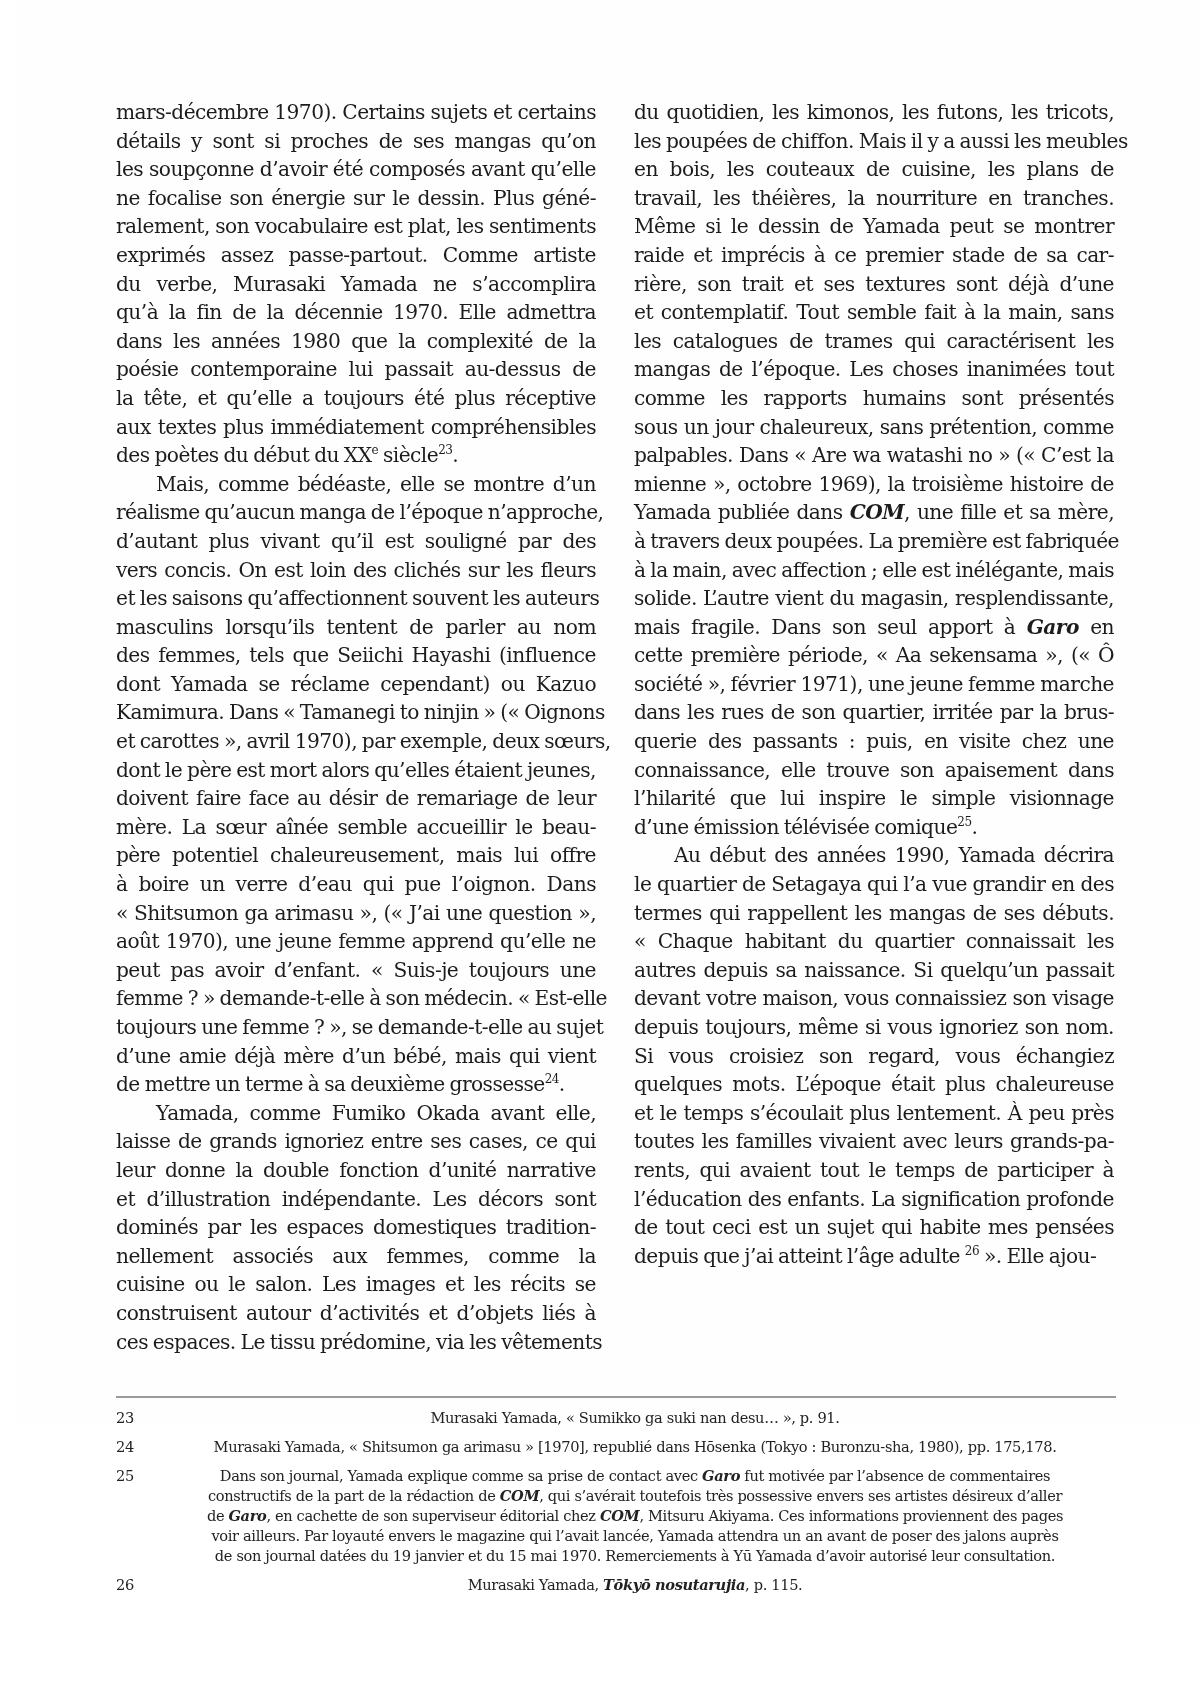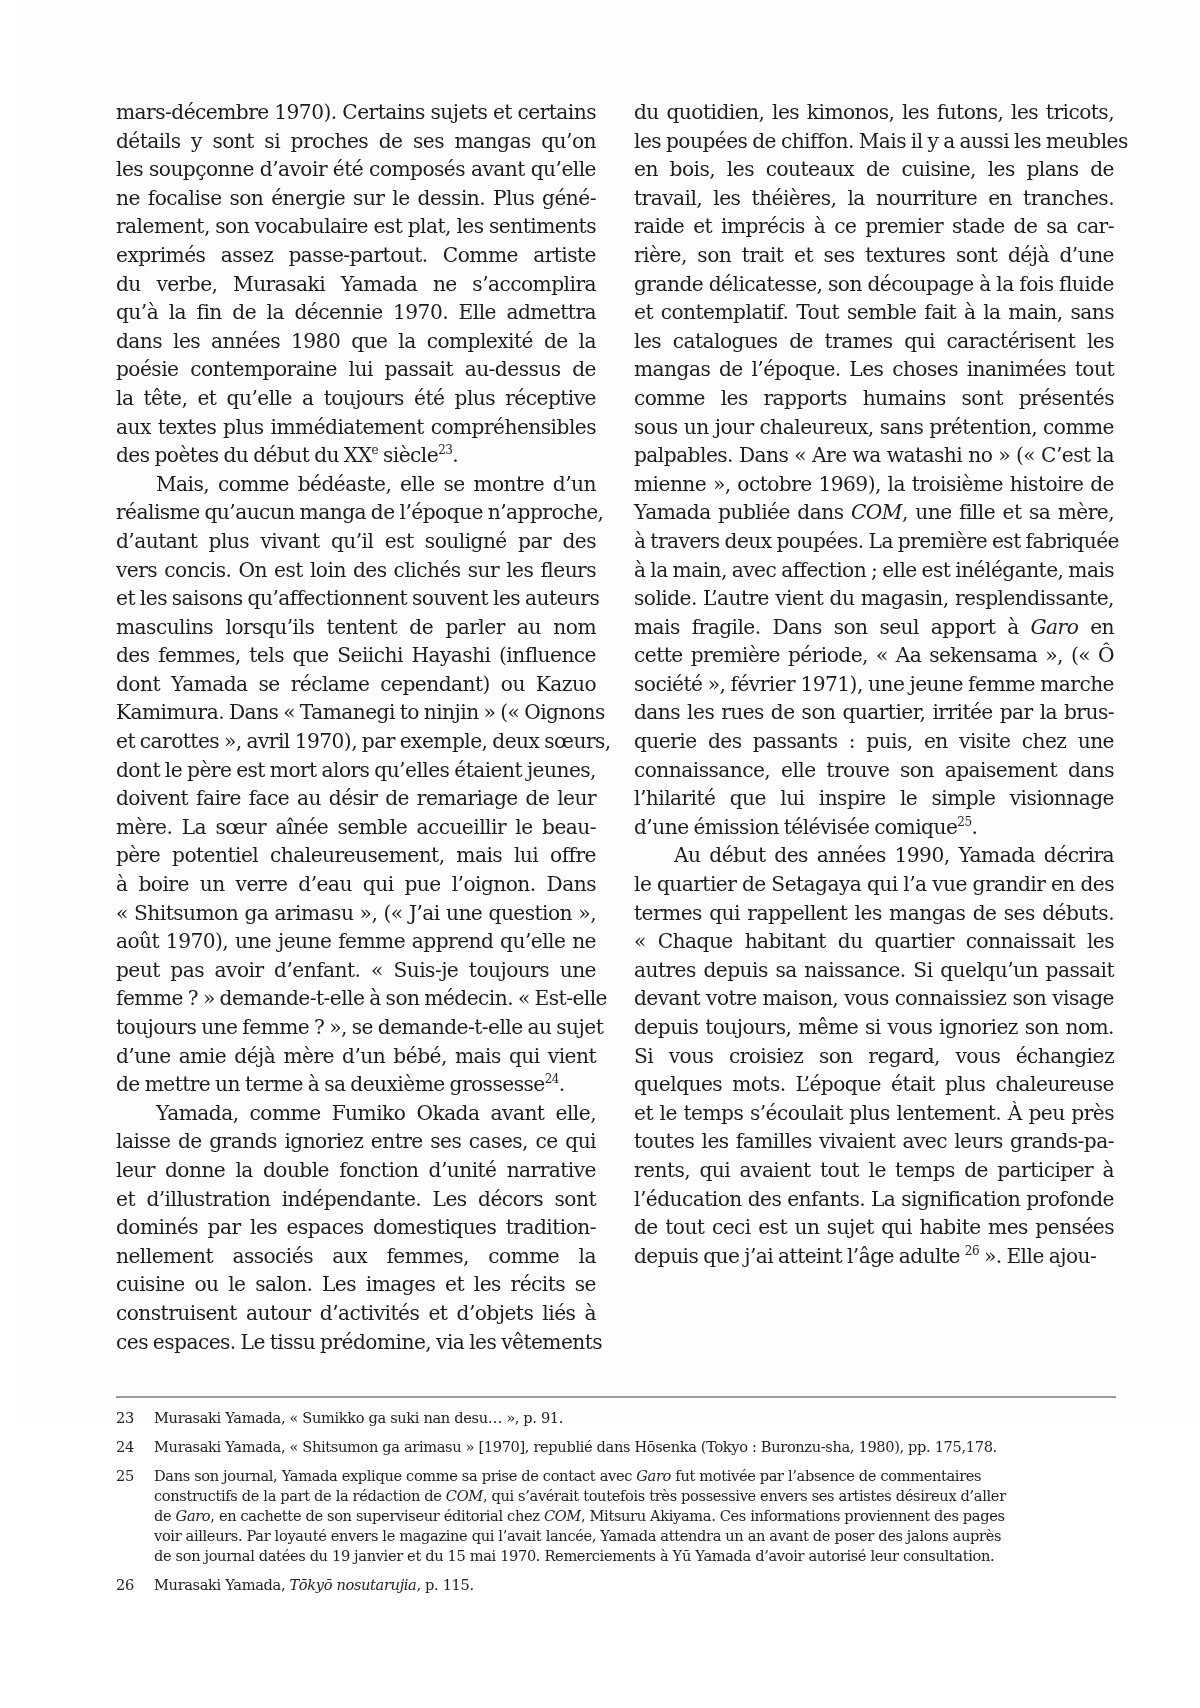--- a/index.html
+++ b/index.html
@@ -23,22 +23,22 @@
     word-spacing: -1px;
   }
   .line.last { text-align-last: left; }
   .line.indent { padding-left: 40px; }
   sup { font-size: 12px; line-height: 0; vertical-align: 8px; }
   .rule { position: absolute; left: 100px; top: 1396px; width: 1000px; height: 2px; background: #9a9a9a; }
   .notes { position: absolute; left: 100px; top: 1408px; width: 1000px; }
   .note { display: flex; font-family: "DejaVu Serif", serif; font-size: 14.6px; color: #222; line-height: 20px; margin-bottom: 9px; letter-spacing: -0.35px; }
   .note .num { width: 38px; flex: 0 0 38px; }
   .note .body { flex: 1; }
-  .note .nline { display: block; white-space: nowrap; }
-  i { font-style: italic; }
+  .note .nline { display: block; white-space: nowrap; text-align: center; }
+  i { font-style: italic; font-weight: bold; }
 </style>
 </head>
 <body>
 
 <div class="page">
   <div class="col col-left" id="col-left">
       <span class="line">mars-décembre 1970). Certains sujets et certains</span>
       <span class="line">détails y sont si proches de ses mangas qu’on</span>
       <span class="line">les soupçonne d’avoir été composés avant qu’elle</span>
       <span class="line">ne focalise son énergie sur le dessin. Plus géné-</span>
@@ -81,23 +81,23 @@
       <span class="line">nellement associés aux femmes, comme la</span>
       <span class="line">cuisine ou le salon. Les images et les récits se</span>
       <span class="line">construisent autour d’activités et d’objets liés à</span>
       <span class="line">ces espaces. Le tissu prédomine, via les vêtements</span>
     </div>
   <div class="col col-right" id="col-right">
       <span class="line">du quotidien, les kimonos, les futons, les tricots,</span>
       <span class="line">les poupées de chiffon. Mais il y a aussi les meubles</span>
       <span class="line">en bois, les couteaux de cuisine, les plans de</span>
       <span class="line">travail, les théières, la nourriture en tranches.</span>
+      <span class="line">Même si le dessin de Yamada peut se montrer</span>
       <span class="line">raide et imprécis à ce premier stade de sa car-</span>
       <span class="line">rière, son trait et ses textures sont déjà d’une</span>
-      <span class="line">grande délicatesse, son découpage à la fois fluide</span>
       <span class="line">et contemplatif. Tout semble fait à la main, sans</span>
       <span class="line">les catalogues de trames qui caractérisent les</span>
       <span class="line">mangas de l’époque. Les choses inanimées tout</span>
       <span class="line">comme les rapports humains sont présentés</span>
       <span class="line">sous un jour chaleureux, sans prétention, comme</span>
       <span class="line">palpables. Dans « Are wa watashi no » (« C’est la</span>
       <span class="line">mienne », octobre 1969), la troisième histoire de</span>
       <span class="line">Yamada publiée dans <i>COM</i>, une fille et sa mère,</span>
       <span class="line">à travers deux poupées. La première est fabriquée</span>
       <span class="line">à la main, avec affection ; elle est inélégante, mais</span>

